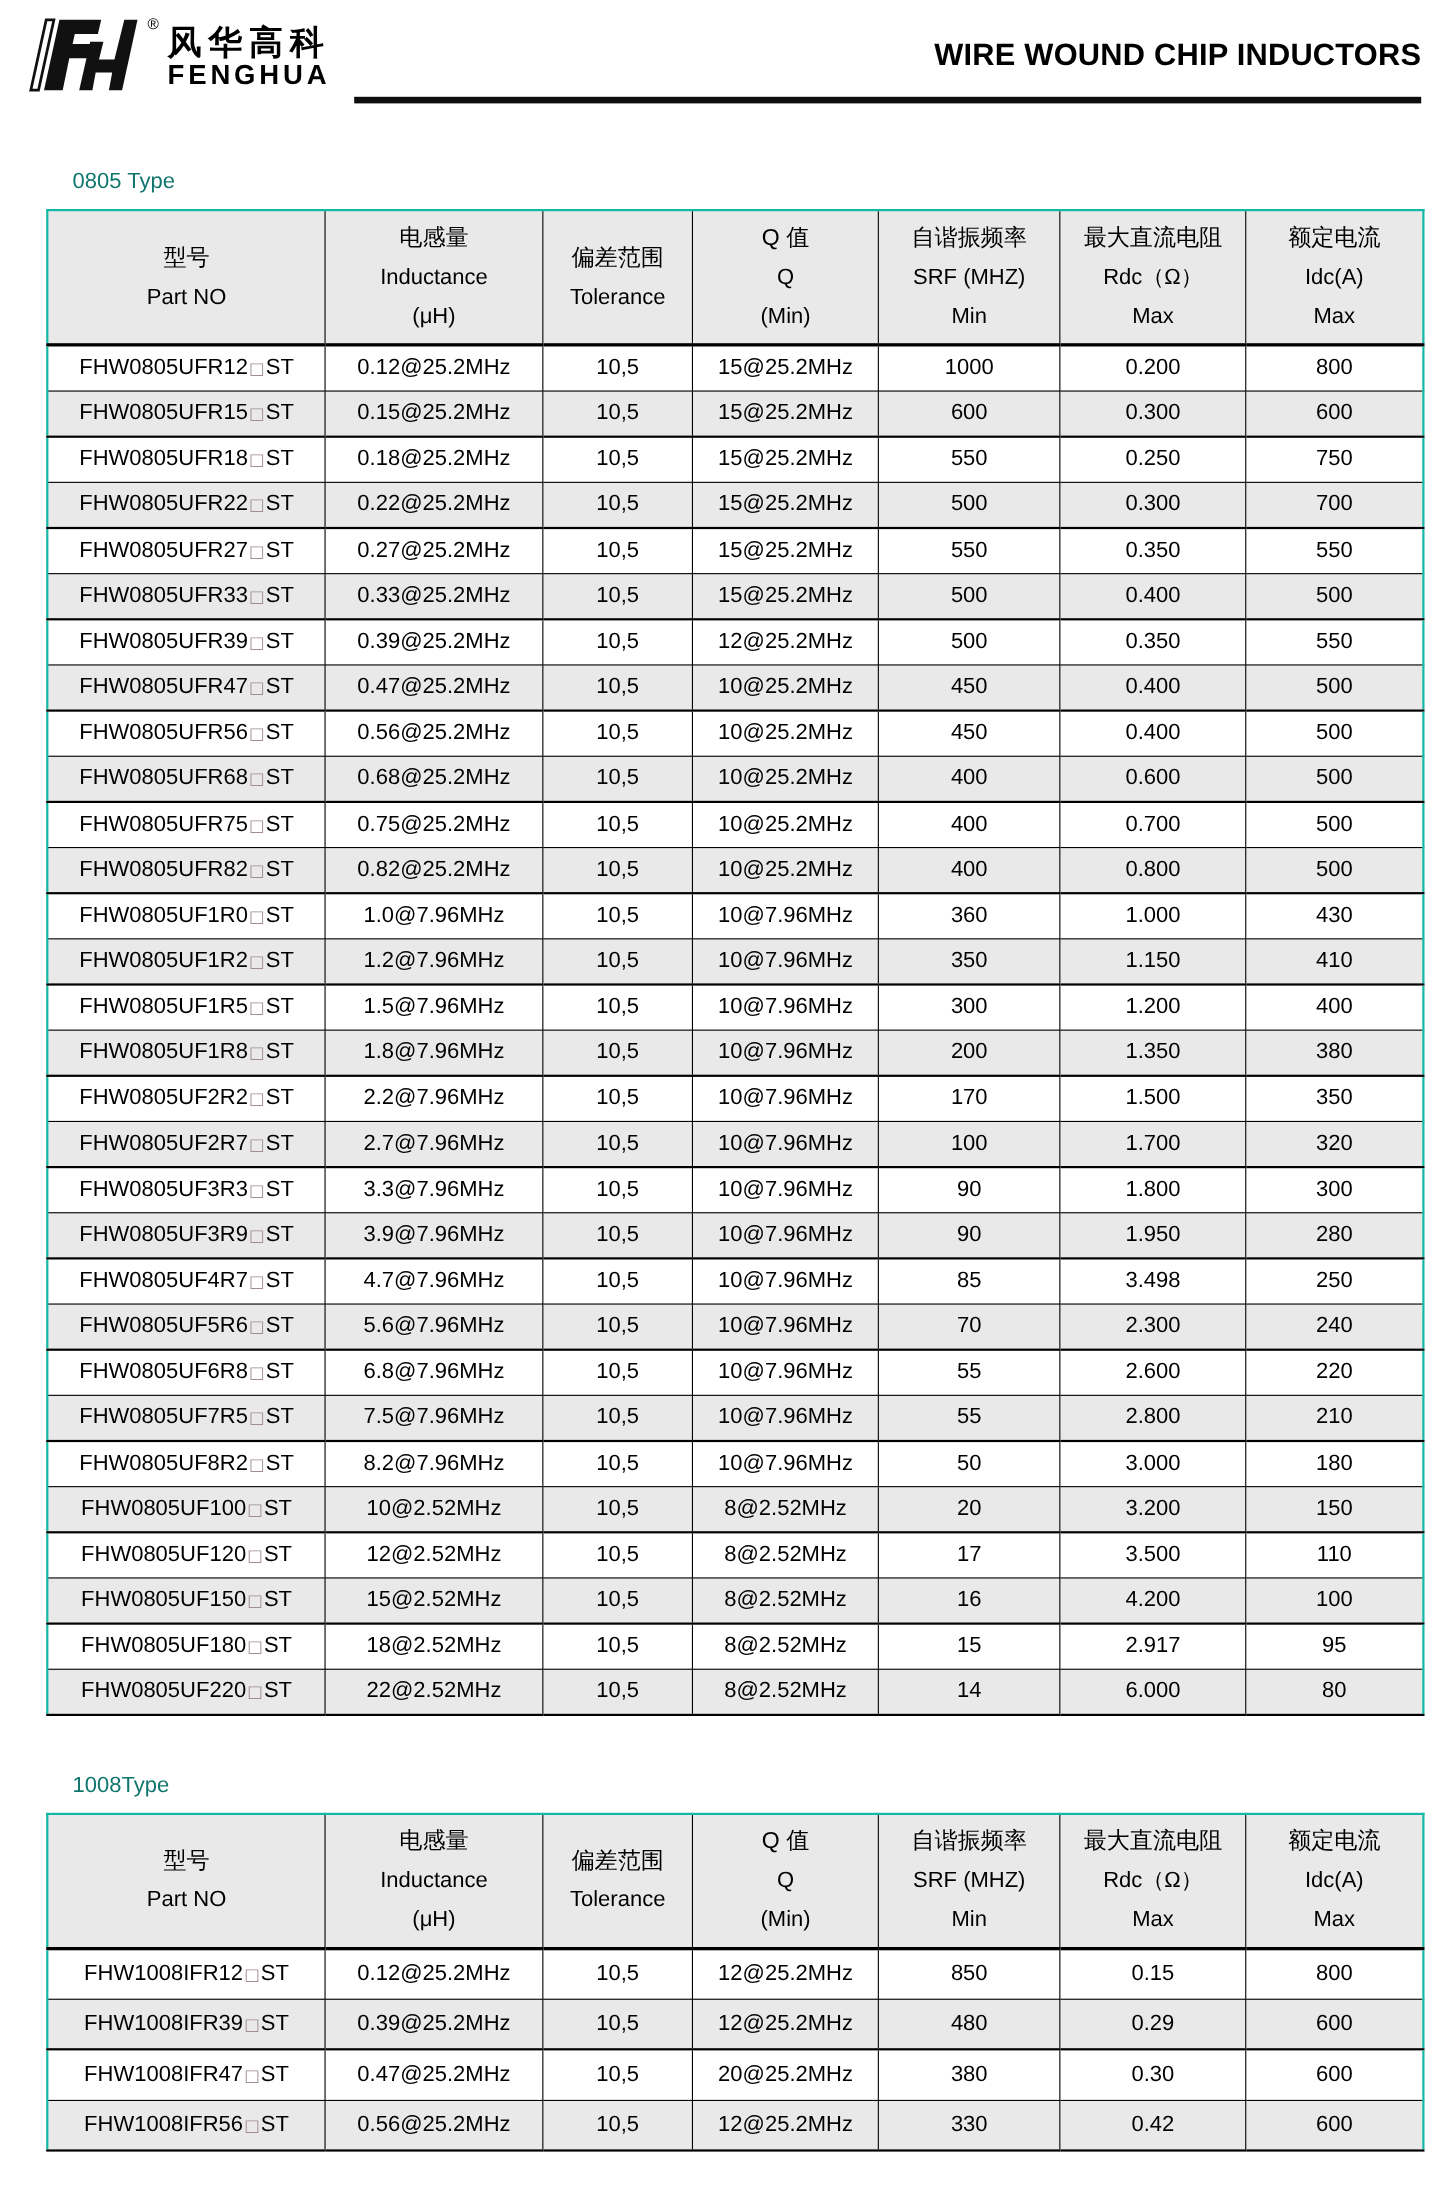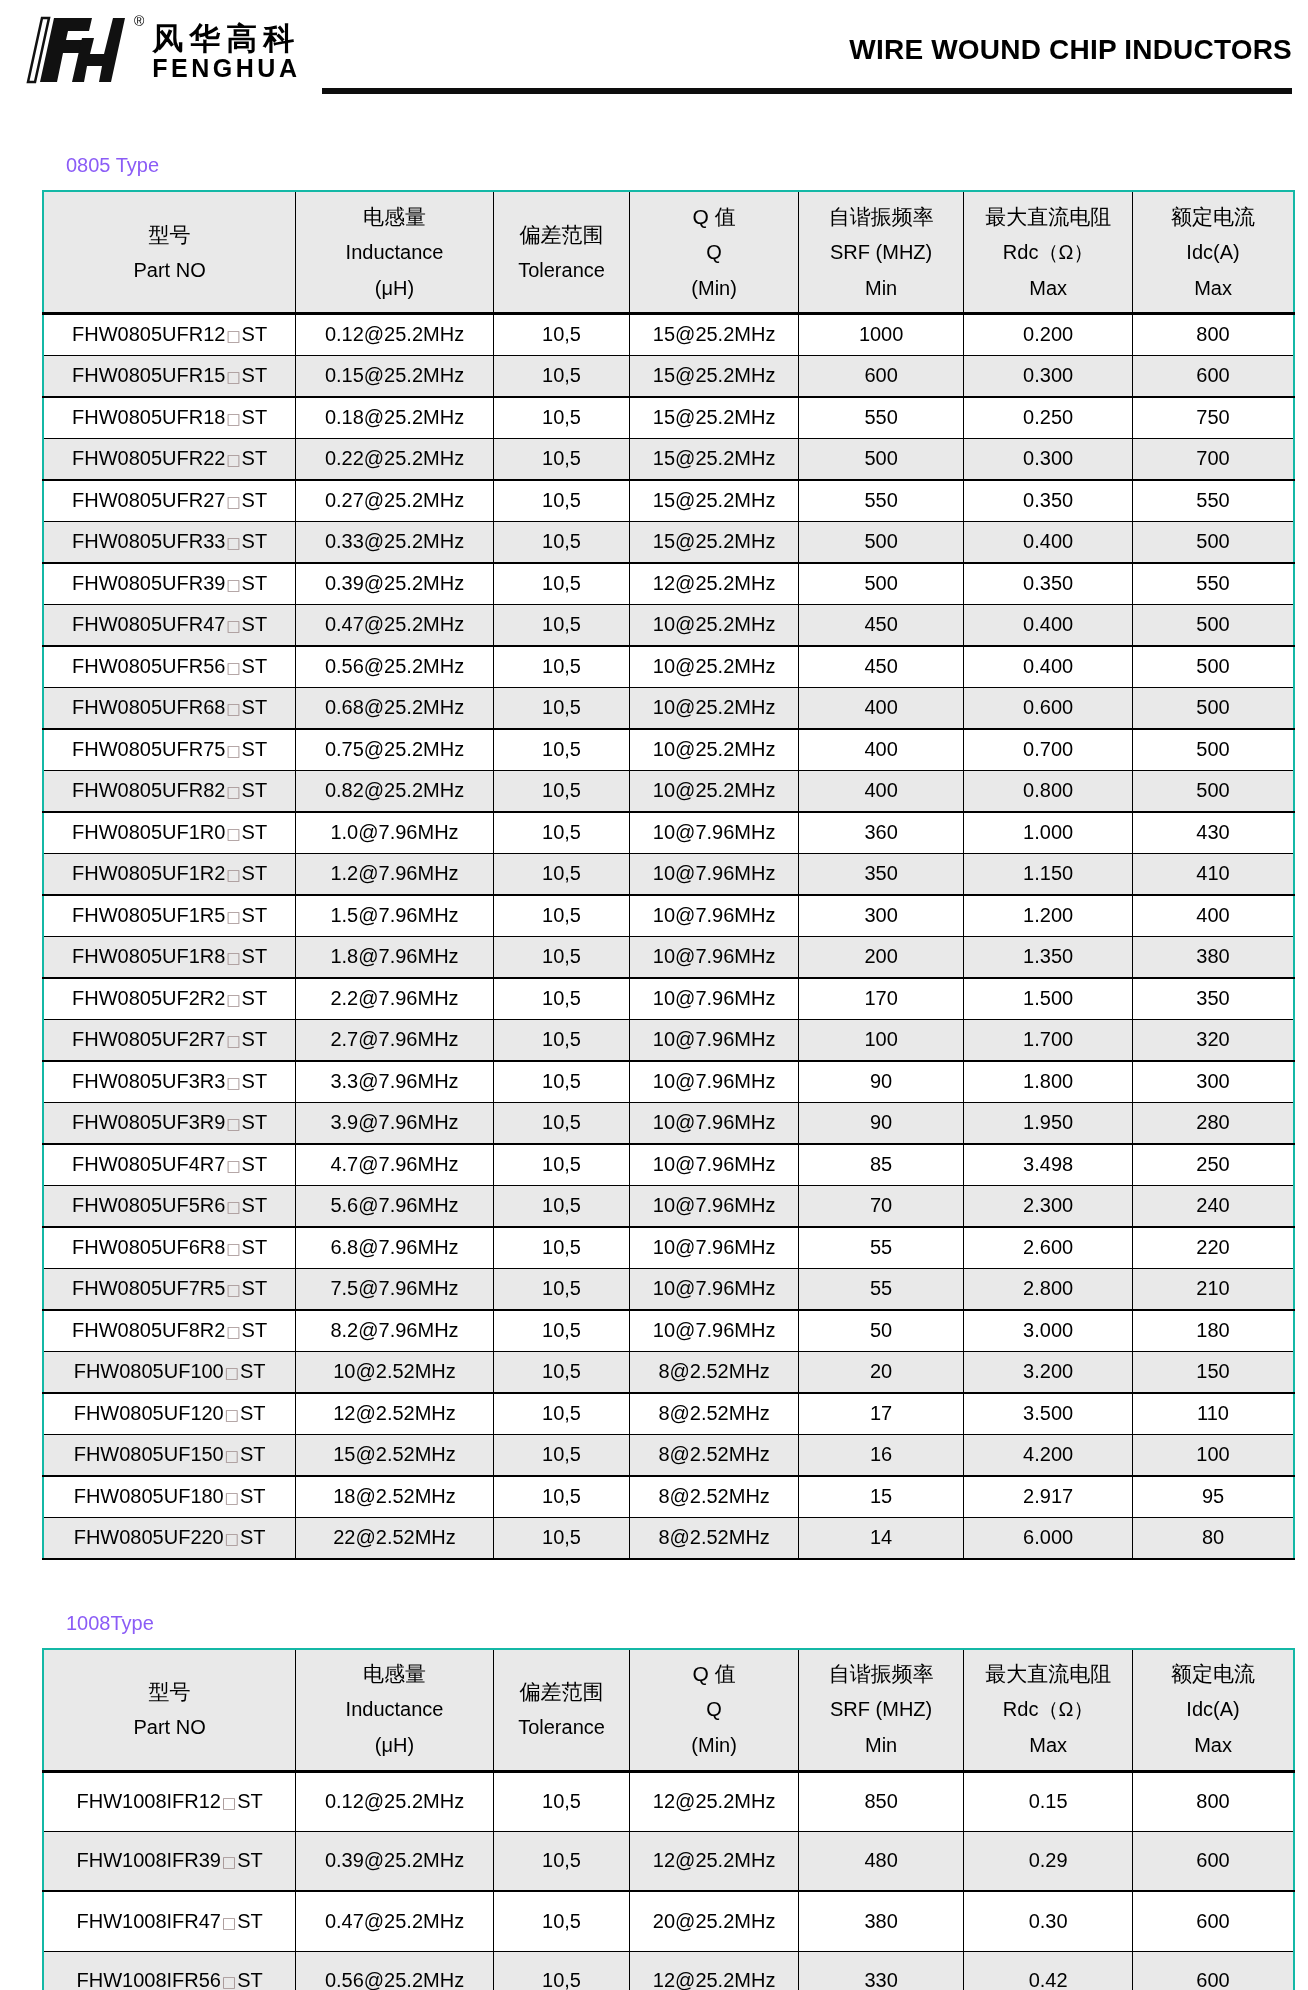--- a/index.html
+++ b/index.html
@@ -12,41 +12,41 @@
   .logo-mark { width:112px; height:74px; }
   .reg-mark { font-size:14px; line-height:14px; margin:2px 2px 0 2px; }
   .logo-text { margin-left:6px; padding-top:10px; }
   .logo-zh { font-size:31px; font-weight:bold; letter-spacing:6px; line-height:33px; white-space:nowrap; }
   .logo-en { font-size:25px; font-weight:bold; letter-spacing:3.5px; line-height:27px; white-space:nowrap; }
   .page-title { position:absolute; right:16px; top:34px; font-size:28px; font-weight:bold; letter-spacing:0.2px; white-space:nowrap;margin-left:19px; }
   .header-rule { position:absolute; left:322px; right:16px; top:88px; height:6px; background:#0d0d0d; }
 
   
   .tables-area { margin:0 13px 0 42px; }
-  .section-label { font-size:20px; color:#8b5cf6; margin:52px 0 13px 24px; }
+  .section-label { font-size:20px; color:#0f766e; margin:52px 0 13px 24px; }
   table.spec { width:100%; border-collapse:collapse; table-layout:fixed;
     border:2px solid #14b8a6; }
   table.spec col:nth-child(1){ width:20.2%; }
   table.spec col:nth-child(2){ width:15.8%; }
   table.spec col:nth-child(3){ width:10.9%; }
   table.spec col:nth-child(4){ width:13.5%; }
   table.spec col:nth-child(5){ width:13.2%; }
   table.spec col:nth-child(6){ width:13.5%; }
   table.spec col:nth-child(7){ width:12.9%; }
   table.spec th, table.spec td { border:1px solid #000; text-align:center; vertical-align:middle; }
   table.spec thead th { background:#e9e9e9; height:119px; border-bottom:3px solid #000;
     font-weight:normal; padding:6px 2px; }
   table.spec thead th .h-line { display:block; font-size:20px; line-height:21px; margin:7.5px 0; }
   table.spec thead th .h-line:first-child { font-size:21px; }
   
   table.spec thead th { }
   table.spec thead th .hwrap { display:flex; flex-direction:column; justify-content:center; height:100%; }
   table.spec tbody td { height:41.5px; font-size:20px; background:#ffffff; }
   table.spec tbody tr:nth-child(even) td { background:#e9e9e9; border-bottom:2px solid #000; }
-  .type-section:nth-child(2) table.spec tbody td { height:60px; }
+  .type-section:nth-child(2) table.spec tbody td { height:46px; }
   .ph { font-family:"DejaVu Sans",sans-serif; font-size:15px; color:#a08e8e; margin:0 1px; }
 </style>
 </head>
 <body>
 
 <header class="page-header">
   <div class="logo">
     <svg class="logo-mark" viewBox="0 0 112 74" xmlns="http://www.w3.org/2000/svg">
 
       <polygon points="8,70 22,6 29,6 15,70" fill="none" stroke="#111" stroke-width="2.5"></polygon>

